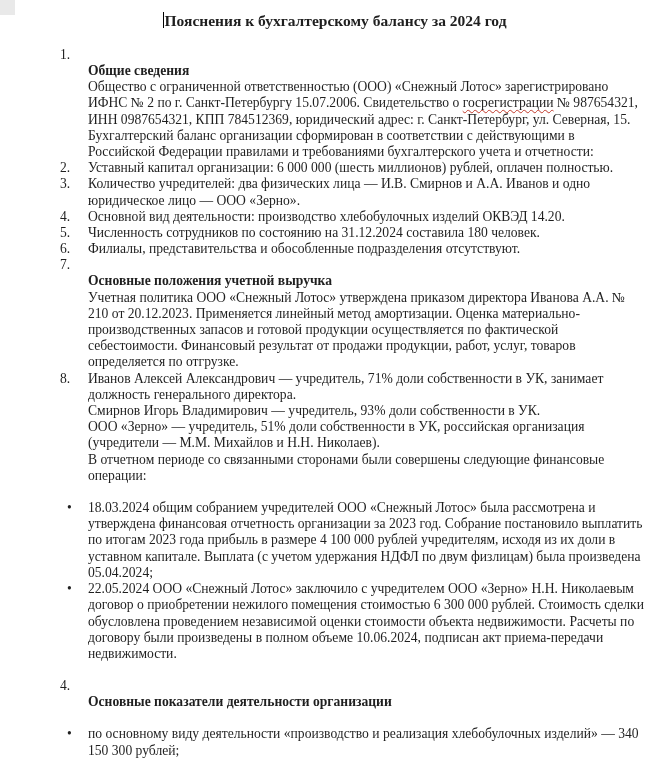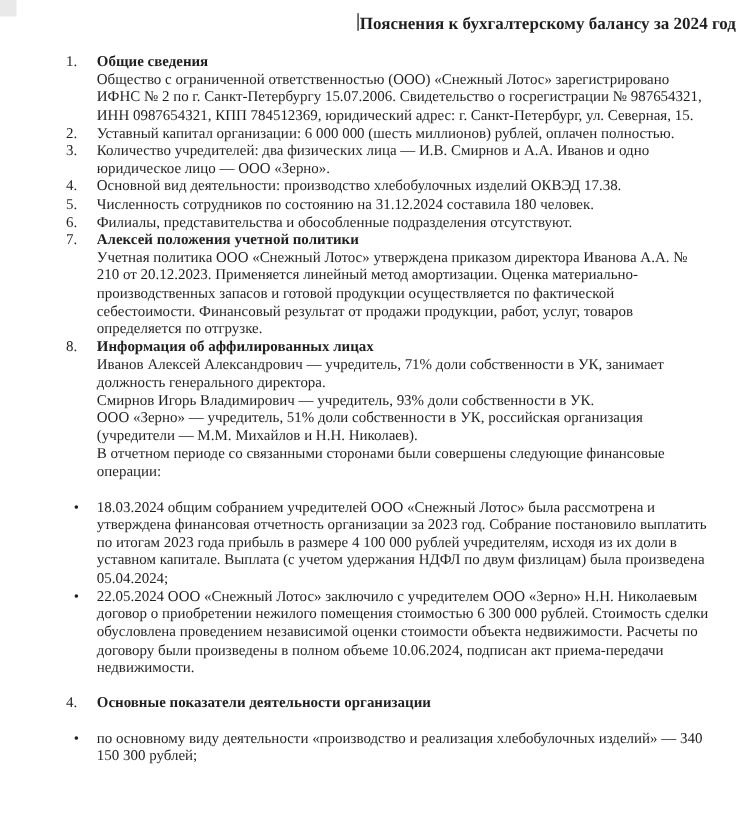--- a/index.html
+++ b/index.html
@@ -14,40 +14,41 @@
     position:relative;
   }
   .corner-artifact {
     position:absolute; top:0; left:0;
     width:15px; height:15px;
     background:#e9e9e9;
   }
   .title {
     font-size:15.5px;
     font-weight:bold;
-    text-align:right;
+    text-align:center;
     margin:12px 0 17px 0;
     line-height:18px;
   }
   .caret {
     display:inline-block;
     width:1px; height:16px;
     background:#000;
     vertical-align:-2px;
     margin-right:1px;
   }
   .doc-body { padding:0 25px 0 60px; }
   .row { display:flex; align-items:flex-start; }
   .num { flex:0 0 28px; }
   .content { flex:1; }
-  .hdr { font-weight:bold; }
+  .hdr { font-weight:bold;margin-top:16px; }
   .para { margin:0; }
   .gap { height:16px; }
   .bullet-mark { flex:0 0 28px; text-indent:7px; }
   .misspell {
+    text-decoration:underline;
     text-decoration-style:wavy;
     text-decoration-color:#c0392b;
     text-decoration-thickness:1px;
     text-underline-offset:2px;
     text-decoration-skip-ink:none;
     text-align:center;
   }
 </style>
 </head>
 <body>
@@ -58,60 +59,60 @@
 
   <h1 class="title"><span class="caret"></span><span>Пояснения к бухгалтерскому балансу за 2024 год</span></h1>
 
   <div class="doc-body">
 
     <div class="row">
       <span class="num">1.</span>
       <div class="content">
         <div class="hdr">Общие сведения</div>
         <div class="para"><span>Общество с ограниченной ответственностью (ООО) «Снежный Лотос» зарегистрировано ИФНС № 2 по г. Санкт-Петербургу 15.07.2006. Свидетельство о </span><span class="misspell">госрегистрации</span><span> № 987654321, ИНН 0987654321, КПП 784512369, юридический адрес: г. Санкт-Петербург, ул. Северная, 15.</span></div>
+        <div class="para">Бухгалтерский баланс организации сформирован в соответствии с действующими в Российской Федерации правилами и требованиями бухгалтерского учета и отчетности:</div>
       </div>
     </div>
 
     <div class="row">
       <span class="num">2.</span>
       <div class="content para">Уставный капитал организации: 6 000 000 (шесть миллионов) рублей, оплачен полностью.</div>
     </div>
 
     <div class="row">
       <span class="num">3.</span>
       <div class="content para">Количество учредителей: два физических лица — И.В. Смирнов и А.А. Иванов и одно юридическое лицо — ООО «Зерно».</div>
     </div>
 
     <div class="row">
       <span class="num">4.</span>
-      <div class="content para">Основной вид деятельности: производство хлебобулочных изделий ОКВЭД 17.38.</div>
+      <div class="content para">Основной вид деятельности: производство хлебобулочных изделий ОКВЭД 14.20.</div>
     </div>
 
     <div class="row">
       <span class="num">5.</span>
       <div class="content para">Численность сотрудников по состоянию на 31.12.2024 составила 180 человек.</div>
     </div>
 
     <div class="row">
       <span class="num">6.</span>
       <div class="content para">Филиалы, представительства и обособленные подразделения отсутствуют.</div>
     </div>
 
     <div class="row">
       <span class="num">7.</span>
       <div class="content">
-        <div class="hdr">Алексей положения учетной политики</div>
+        <div class="hdr">Основные положения учетной выручка</div>
         <div class="para">Учетная политика ООО «Снежный Лотос» утверждена приказом директора Иванова А.А. № 210 от 20.12.2023. Применяется линейный метод амортизации. Оценка материально-производственных запасов и готовой продукции осуществляется по фактической себестоимости. Финансовый результат от продажи продукции, работ, услуг, товаров определяется по отгрузке.</div>
       </div>
     </div>
 
     <div class="row">
       <span class="num">8.</span>
       <div class="content">
-        <div class="hdr">Информация об аффилированных лицах</div>
         <div class="para">Иванов Алексей Александрович — учредитель, 71% доли собственности в УК, занимает должность генерального директора.</div>
         <div class="para">Смирнов Игорь Владимирович — учредитель, 93% доли собственности в УК.</div>
         <div class="para">ООО «Зерно» — учредитель, 51% доли собственности в УК, российская организация (учредители — М.М. Михайлов и Н.Н. Николаев).</div>
         <div class="para">В отчетном периоде со связанными сторонами были совершены следующие финансовые операции:</div>
       </div>
     </div>
 
     <div class="gap"></div>
 
     <div class="row">

